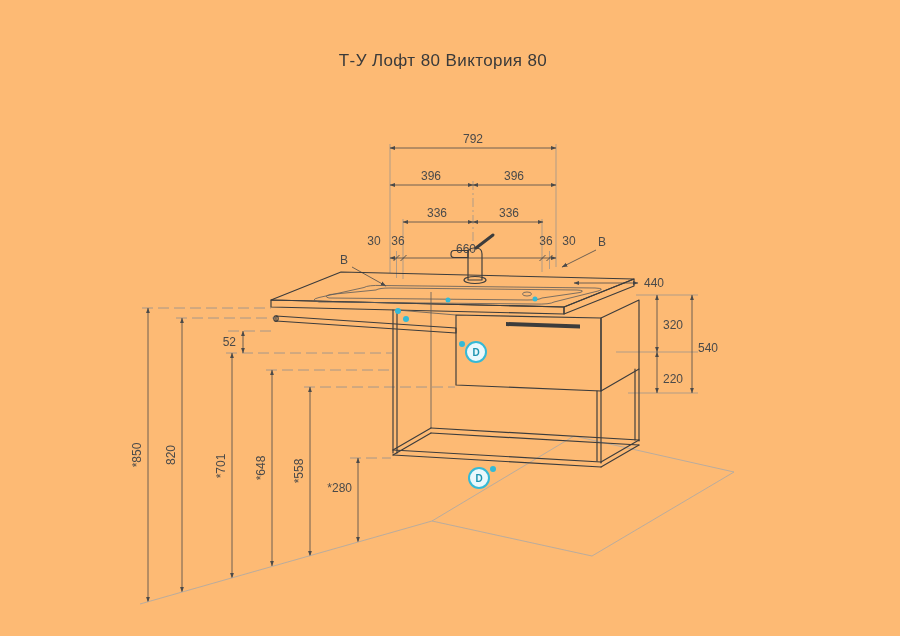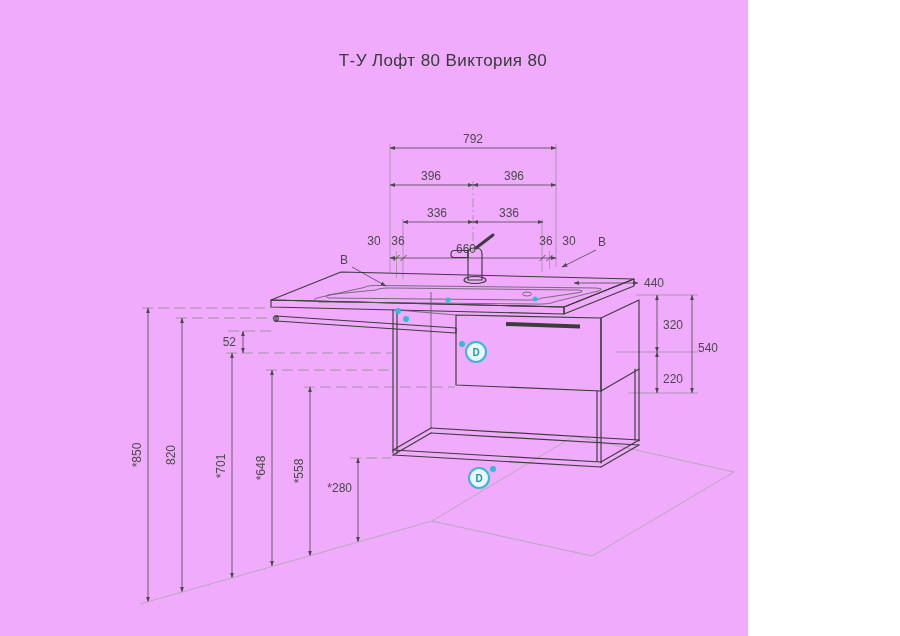--- a/index.html
+++ b/index.html
@@ -1,17 +1,17 @@
 <!DOCTYPE html>
 <html style="--line: #3c3c3c; --dim: #4a4a4a; --accent: #35b9d6;"><head>
 <meta charset="utf-8">
 <style>
   :root { --line:#3c3c3c; --dim:#4a4a4a; --accent:#35b9d6; }
   html,body { margin:0; padding:0; background:#ffffff; }
-  .stage { position:relative; width:748px; height:636px; background:#f0abfc; overflow:hidden;text-decoration:underline; }
+  .stage { position:relative; width:900px; height:636px; background:#fdba74; overflow:hidden;text-decoration:underline; }
   svg { display:block; }
   svg text { font-family:"Liberation Sans", sans-serif; font-size:12px; fill:var(--dim); }
   .title-text { font-size:17px; fill:#3a3a3a; letter-spacing:.4px; }
   .dim  { stroke:var(--dim); stroke-width:.8; fill:none; }
   .tick { stroke:var(--dim); stroke-width:.9; fill:none; }
   .ext  { stroke:#8f8f8f; stroke-width:.7; fill:none; }
   .ref  { stroke:#8f8f8f; stroke-width:.8; stroke-dasharray:11 5; fill:none; }
   .center { stroke:#8f8f8f; stroke-width:.7; stroke-dasharray:9 3 2 3; fill:none; }
   .main { stroke:var(--line); stroke-width:1.15; fill:none; stroke-linejoin:round; stroke-linecap:round; }
   .thin { stroke:#5a5a5a; stroke-width:.8; fill:none; }

